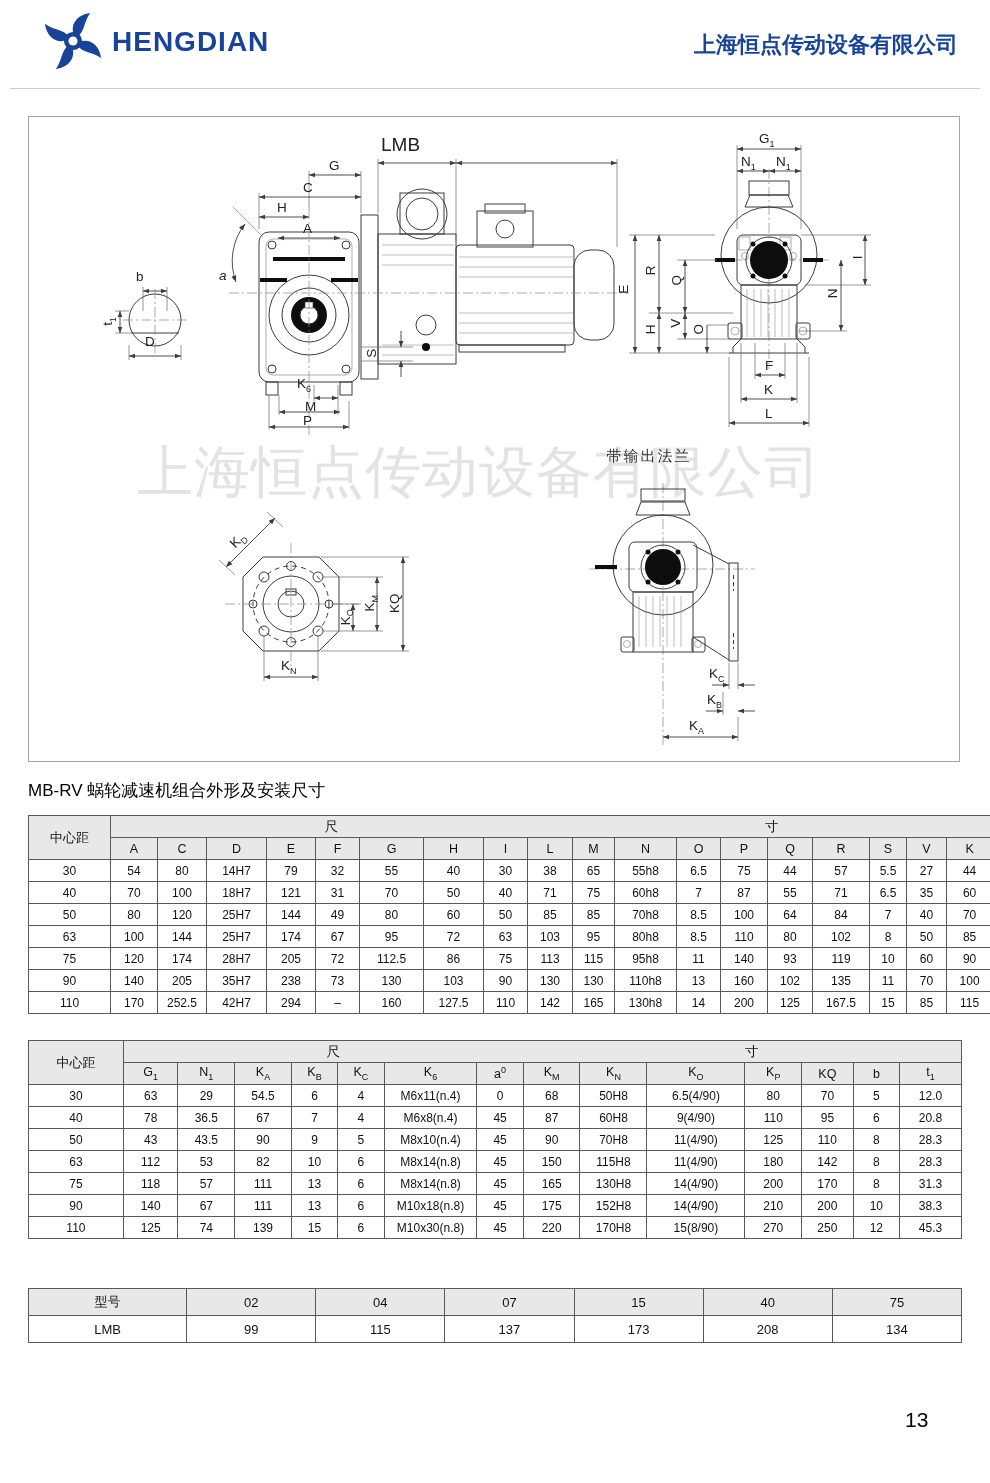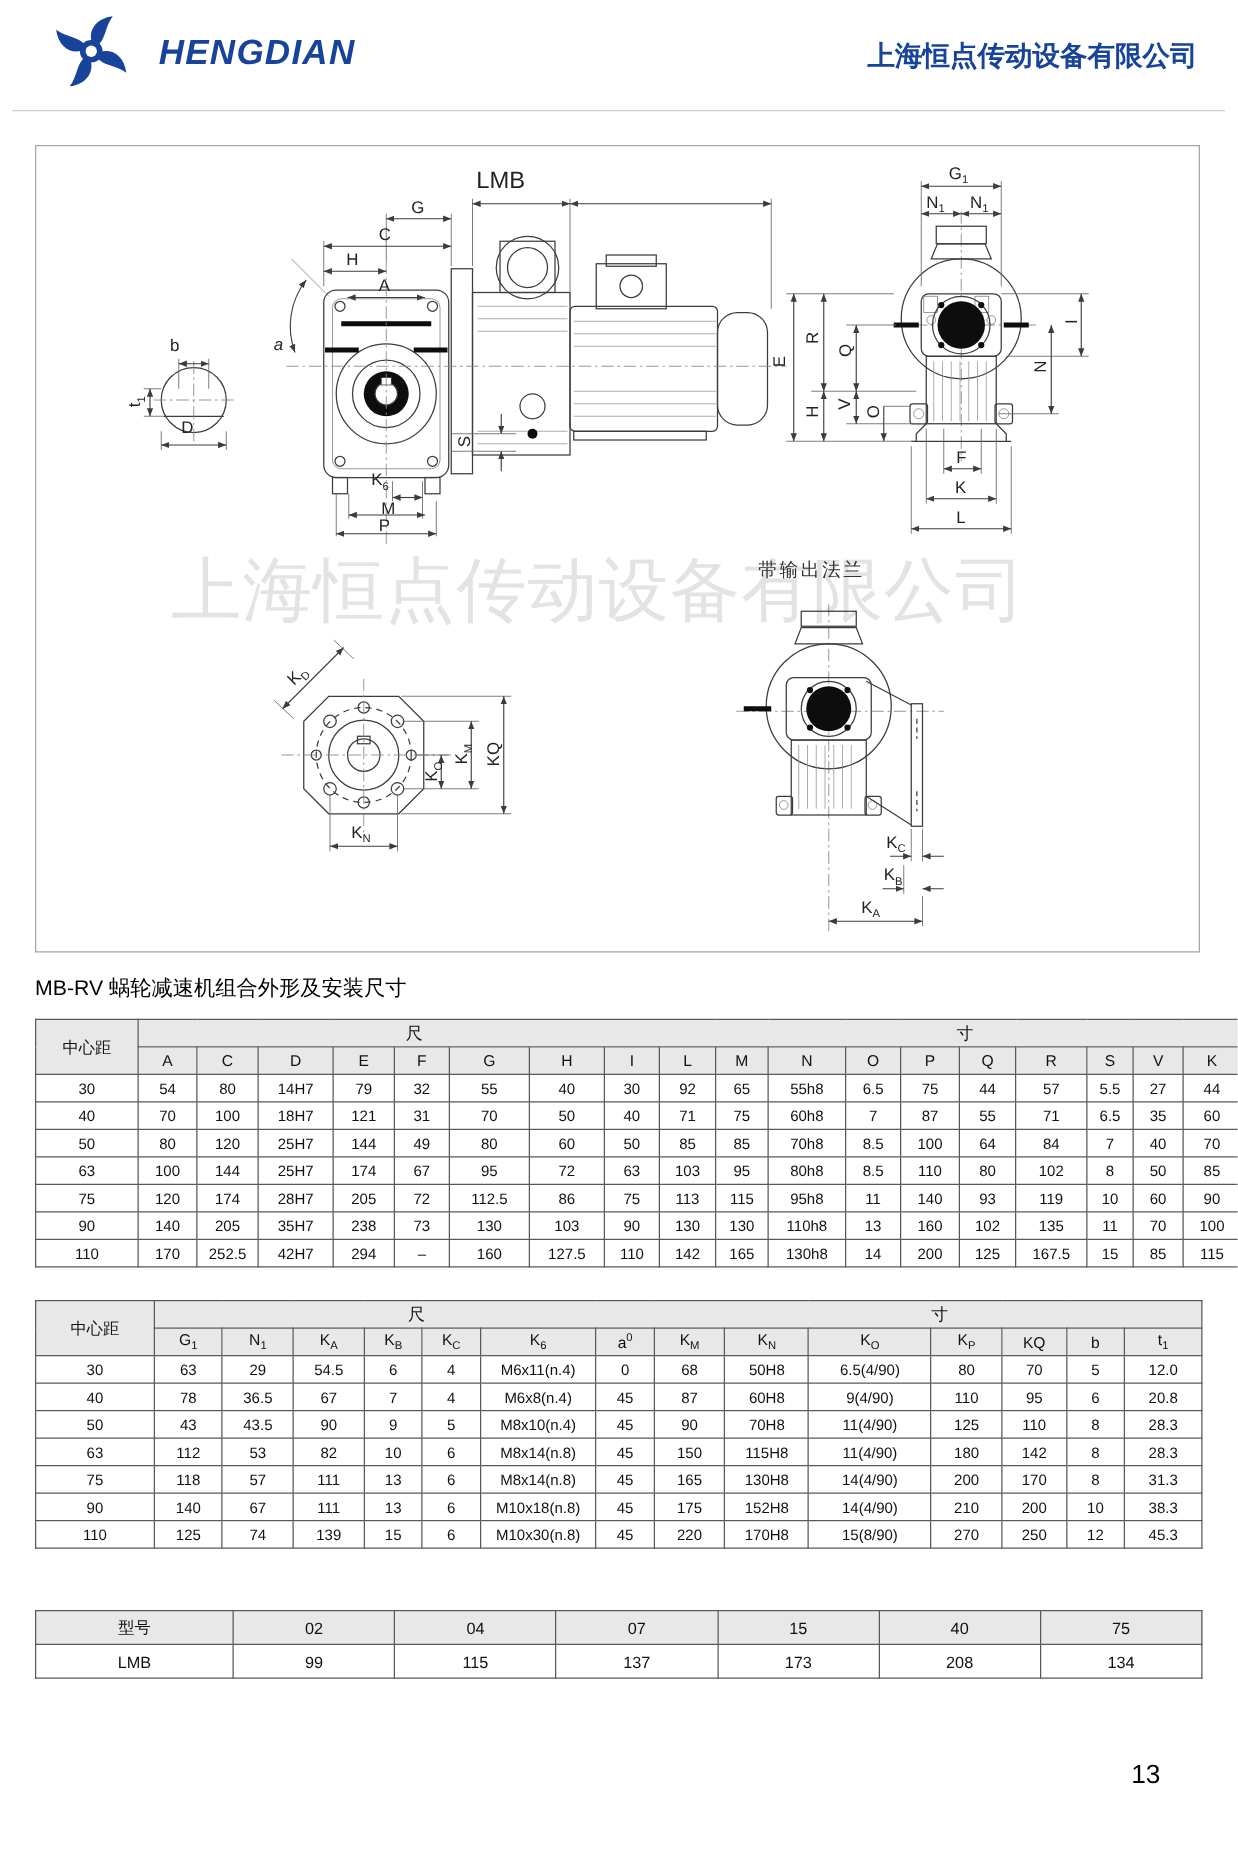--- a/index.html
+++ b/index.html
@@ -1,22 +1,22 @@
 <!DOCTYPE html>
 <html style="--brand: #17449a; --hdrbg: #e8e8e8;"><head>
 <meta charset="utf-8">
 <style>
   :root{ --brand:#17449a; --hdrbg:#e8e8e8; --line:#595959; }
   html,body{margin:0;padding:0;}
   body{width:990px;height:1483px;position:relative;background:#fff;
        font-family:"Liberation Sans","DejaVu Sans",sans-serif;color:#111;overflow:hidden;}
   
   #logo{position:absolute;left:44px;top:12px;width:58px;height:58px;}
-  #brand{position:absolute;left:127px;top:26px;font-size:28px;font-weight:bold;
-         letter-spacing:1px;color:var(--brand);font-style:italic;}
+  #brand{position:absolute;left:112px;top:26px;font-size:28px;font-weight:bold;
+         letter-spacing:1px;color:var(--brand);}
   #company{position:absolute;right:32px;top:30px;font-size:22px;font-weight:bold;color:var(--brand);}
   #hr{position:absolute;left:10px;top:88px;width:970px;border-top:1px solid #ccc;}
   
   #draw{position:absolute;left:28px;top:116px;width:930px;height:644px;border:1px solid #a5a5a5;}
   #wm{position:absolute;left:108px;top:318px;font-size:56px;font-weight:500;color:#e3e3e3;
       white-space:nowrap;letter-spacing:1px;}
   #flangeNote{position:absolute;left:558px;top:330px;width:124px;text-align:center;
       font-size:15px;color:#333;letter-spacing:2px;}
   #dsvg{position:absolute;left:0;top:0;}
   .ln{stroke:#3c3c3c;fill:none;stroke-width:1;}
@@ -388,21 +388,21 @@
       <tr>
         <td>30</td>
         <td>54</td>
         <td>80</td>
         <td>14H7</td>
         <td>79</td>
         <td>32</td>
         <td>55</td>
         <td>40</td>
         <td>30</td>
-        <td>92</td>
+        <td>38</td>
         <td>65</td>
         <td>55h8</td>
         <td>6.5</td>
         <td>75</td>
         <td>44</td>
         <td>57</td>
         <td>5.5</td>
         <td>27</td>
         <td>44</td>
       </tr>

